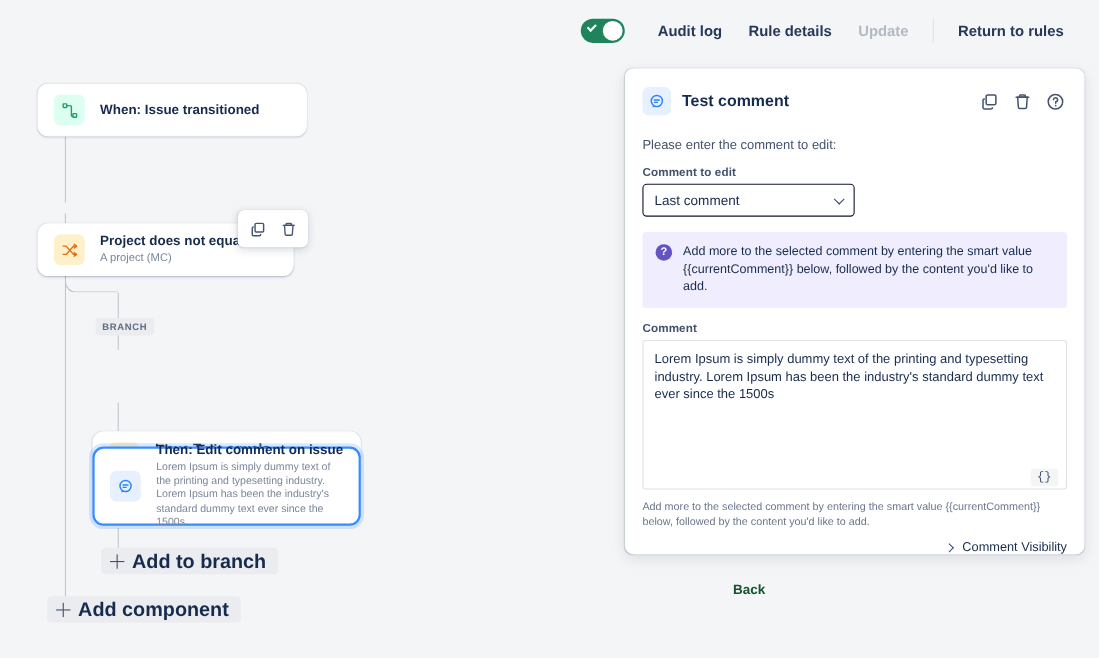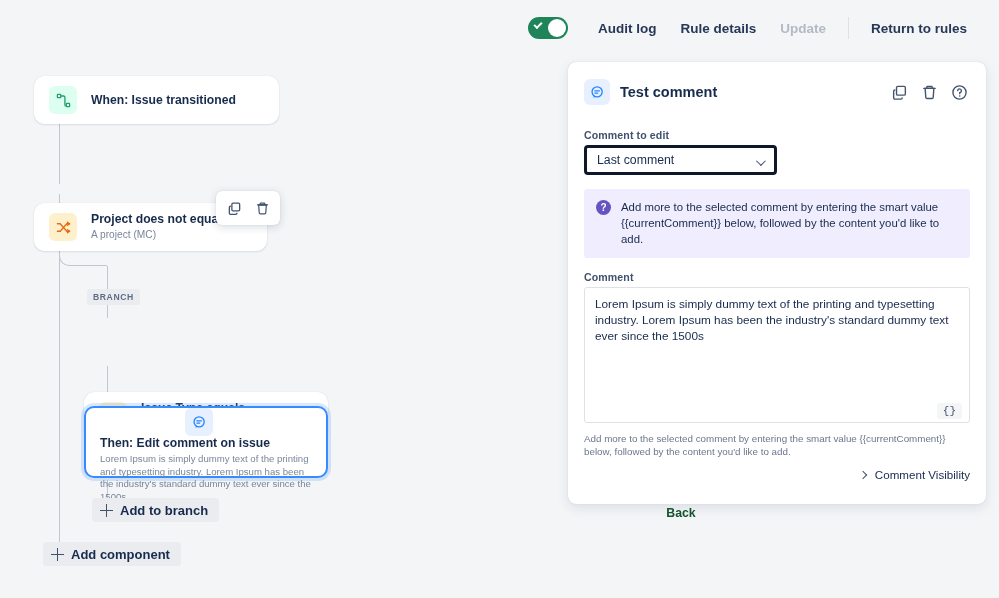--- a/index.html
+++ b/index.html
@@ -82,21 +82,21 @@
 
   .branch-pill {
     position: absolute; background: #ebecf0; border-radius: 3px;
     font-size: 8.6px; letter-spacing: 0.6px; color: #5e6c84; font-weight: 700;
     padding: 3px 6px;
   }
 
   .addbtn {
     position: absolute; background: #ebecf0; border-radius: 4px;
     display: flex; align-items: center; height: 24px; padding: 0 11px 0 8px;
-    font-size: 13px; color: #172b4d; font-weight: 700; cursor: pointer;
+    font-size: 18px; color: #172b4d; font-weight: 700; cursor: pointer;
     border: none; font-family: "Liberation Sans", sans-serif;
   }
   .plus {
     width: 13px; height: 13px; position: relative; margin-right: 7px; flex: none;
   }
   .plus::before, .plus::after {
     content: ""; position: absolute; background: #42526e;
   }
   .plus::before { left: 0; top: 6px; width: 13px; height: 1.6px; }
   .plus::after { top: 0; left: 5.7px; height: 13px; width: 1.6px; }
@@ -118,21 +118,21 @@
   .panel-title { font-size: 14.5px; font-weight: 700; color: #172b4d; flex: 1; }
   .panel-actions { display: flex; align-items: center; gap: 8px; }
   .pa-btn { width: 22px; height: 22px; display: flex; align-items: center; justify-content: center; cursor: pointer; }
 
   .lead { font-size: 11.8px; color: #42526e; margin: 8px 0 0 0; }
   .field-label {
     font-size: 10.6px; font-weight: 700; color: #42526e;
     margin: 13px 0 4px 0; letter-spacing: 0.1px;
   }
   .select-box {
-    height: 30px; border: 3px solid #0f172a; border-radius: 4px; background: #fff;
+    height: 30px; border: 1px solid #0f172a; border-radius: 4px; background: #fff;
     display: flex; align-items: center; padding: 0 10px;
     font-size: 12.3px; color: #172b4d; cursor: pointer; width: 193px;
     position: relative;
   }
   .select-box .chev {
     position: absolute; right: 11px; top: 11px;
     width: 7px; height: 7px; border-right: 1.4px solid #42526e;
     border-bottom: 1.4px solid #42526e; transform: rotate(45deg) translateY(-2px);
   }
 
@@ -266,21 +266,21 @@
           <path d="M12.2 2.3 14.4 4l-2.2 1.7"></path>
           <path d="M12.2 10.3 14.4 12l-2.2 1.7"></path>
         </svg>
       </div>
       <div class="node-text">
         <div class="node-title">Issue Type equals</div>
         <div class="node-sub">Test</div>
       </div>
     </div>
 
-    <div class="node selected" style="left:84px; top:350px; width:244px; height:72px; top:350px;flex-direction:column;">
+    <div class="node selected" style="left:84px; top:350px; width:244px; height:72px; top:350px;">
       <div class="node-icon icon-blue">
         <svg width="15" height="15" viewBox="0 0 16 16" fill="none">
           <circle cx="7.6" cy="7.3" r="5.4" stroke="#2684ff" stroke-width="1.4"></circle>
           <path d="M5.2 6.3h4.8M5.2 8.6h3" stroke="#2684ff" stroke-width="1.3" stroke-linecap="round"></path>
           <path d="M4.6 11.4 3.2 13.6l3-1.1" fill="#2684ff"></path>
         </svg>
       </div>
       <div class="node-text">
         <div class="node-title">Then: Edit comment on issue</div>
         <div class="node-desc">Lorem Ipsum is simply dummy text of the printing and typesetting industry. Lorem Ipsum has been the industry's standard dummy text ever since the 1500s</div>
@@ -326,20 +326,21 @@
         <div class="pa-btn">
           <svg width="17" height="17" viewBox="0 0 16 16" fill="none" stroke="#44546f" stroke-width="1.3">
             <circle cx="8" cy="8" r="6.2"></circle>
             <path d="M6.3 6.2a1.75 1.75 0 1 1 1.95 1.9v1.1" stroke-linecap="round"></path>
             <circle cx="8.2" cy="11.3" r="0.75" fill="#44546f" stroke="none"></circle>
           </svg>
         </div>
       </div>
     </div>
 
+    <div class="lead">Please enter the comment to edit:</div>
 
     <div class="field-label">Comment to edit</div>
     <div class="select-box">
       <span>Last comment</span>
       <span class="chev"></span>
     </div>
 
     <div class="info-box">
       <div class="info-icon">?</div>
       <div class="info-text">Add more to the selected comment by entering the smart value {{currentComment}} below, followed by the content you'd like to add.</div>

